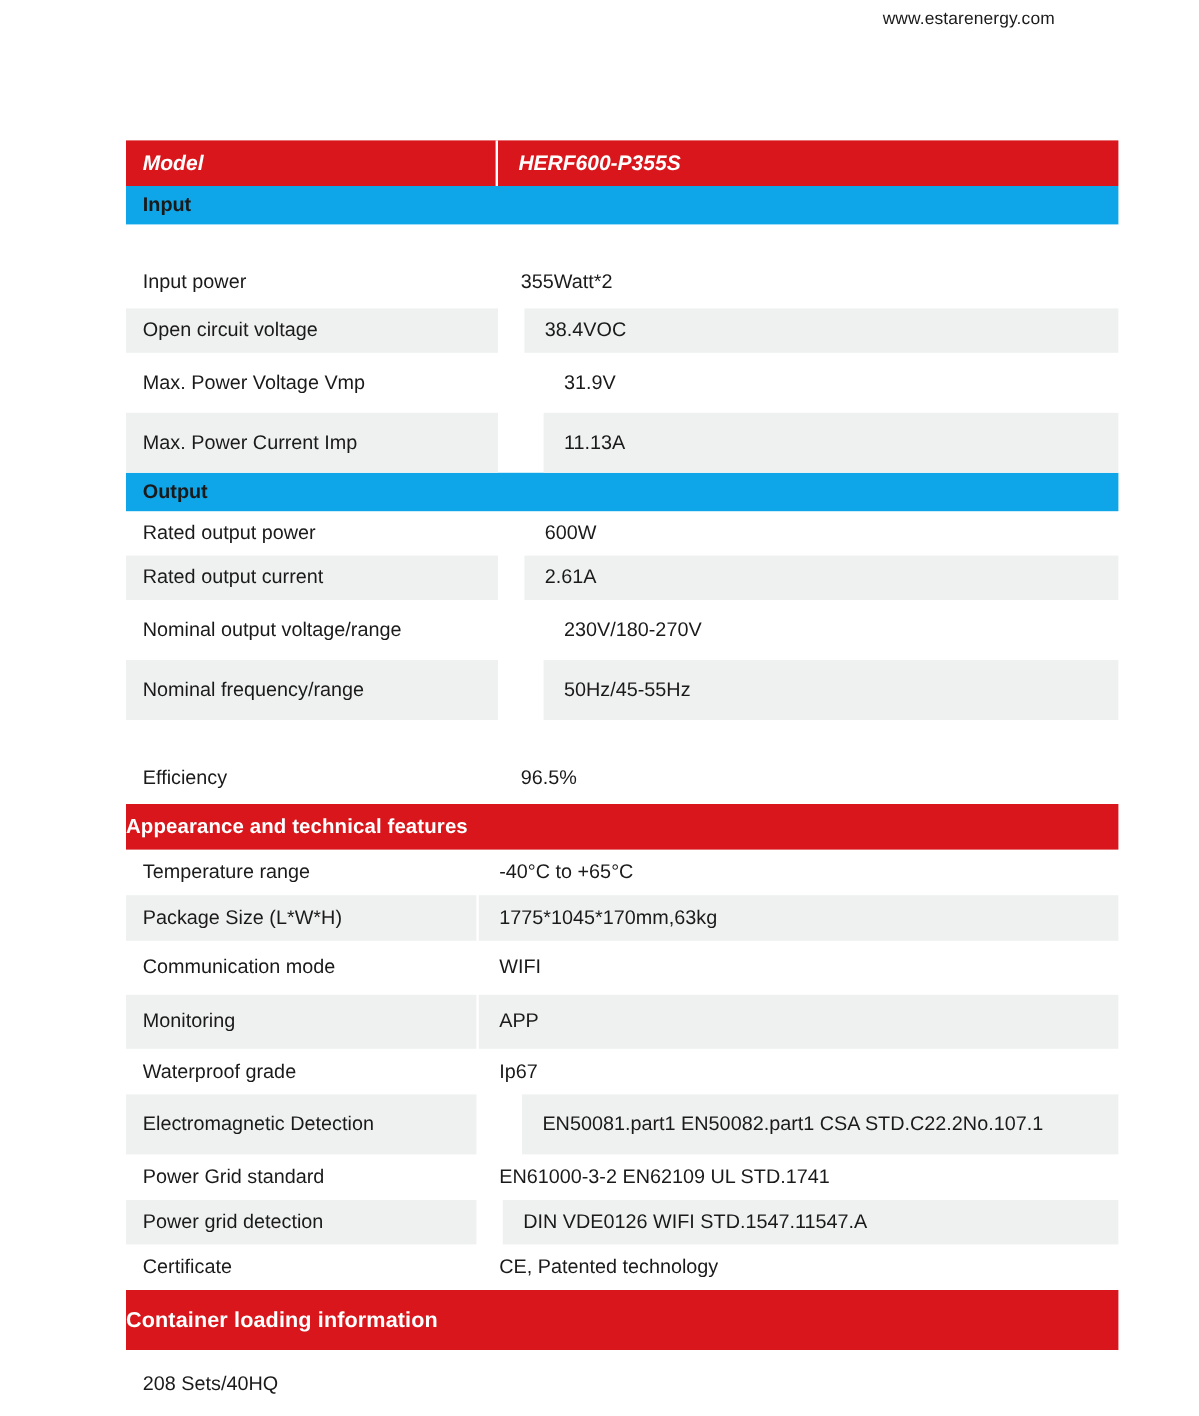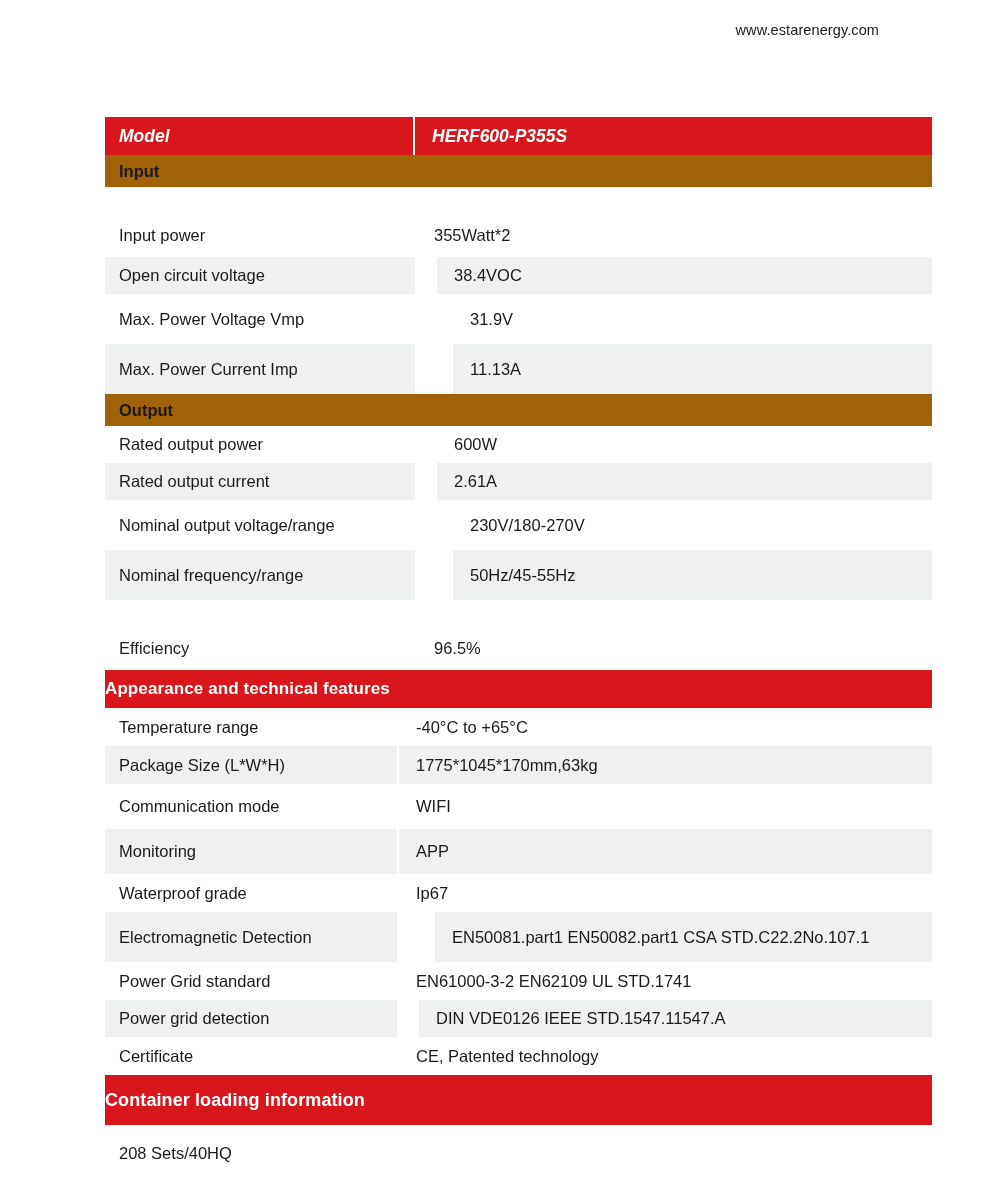--- a/index.html
+++ b/index.html
@@ -11,21 +11,21 @@
     height: 1180px;
     background: #ffffff;
     font-family: "Liberation Sans", sans-serif;
     color: #1a1a1a;
     overflow: hidden;
     position: relative;
   }
 
   .site-url {
     position: absolute;
-    top: 22px;
+    top: 8px;
     right: 120px;
     font-size: 14.5px;
     color: #1a1a1a;
     letter-spacing: 0.1px;
     white-space: nowrap;
   }
 
   .spec-table {
     position: absolute;
     left: 105px;
@@ -63,21 +63,21 @@
   }
   .row.model-header .cell-value {
     padding-left: 17px;
     height: 38px;
     display: flex;
     align-items: center;
   }
 
   
   .row.section-gray {
-    background: #a16207;
+    background: #0ea5e9;
     height: 32px;
   }
   .row.section-gray .section-title {
     padding-left: 14px;
     font-size: 16.5px;
     font-weight: bold;
     color: #1a1a1a;
   }
 
   
@@ -231,21 +231,21 @@
   <div class="row data split-b shaded h50">
     <div class="cell-label">Electromagnetic Detection</div>
     <div class="cell-value">EN50081.part1 EN50082.part1 CSA STD.C22.2No.107.1</div>
   </div>
   <div class="row data split-b h38">
     <div class="cell-label">Power Grid standard</div>
     <div class="cell-value">EN61000-3-2 EN62109 UL STD.1741</div>
   </div>
   <div class="row data split-b shaded h37">
     <div class="cell-label">Power grid detection</div>
-    <div class="cell-value">DIN VDE0126 IEEE STD.1547.11547.A</div>
+    <div class="cell-value">DIN VDE0126 WIFI STD.1547.11547.A</div>
   </div>
   <div class="row data split-b h38">
     <div class="cell-label">Certificate</div>
     <div class="cell-value">CE, Patented technology</div>
   </div>
 
   <div class="row section-red tall">
     <div class="section-title">Container loading information</div>
   </div>
   <div class="note-row">208 Sets/40HQ</div>

